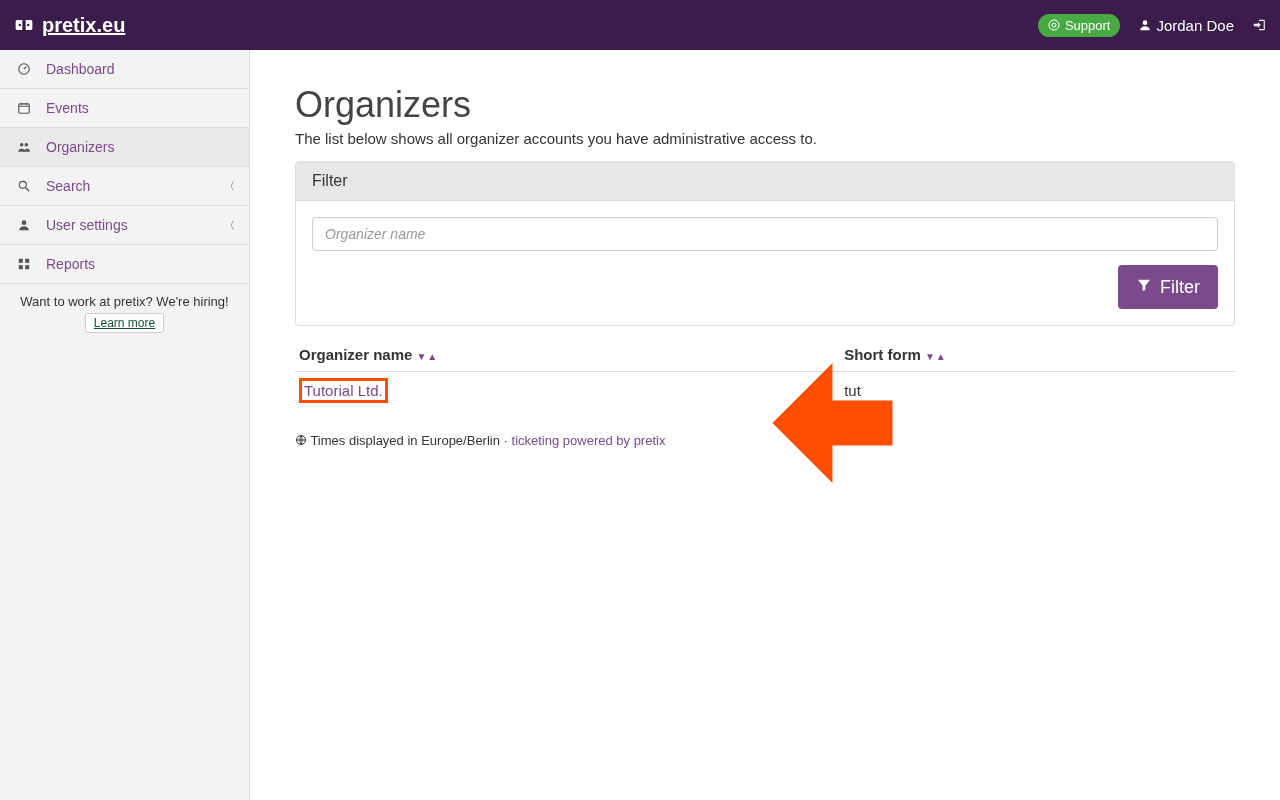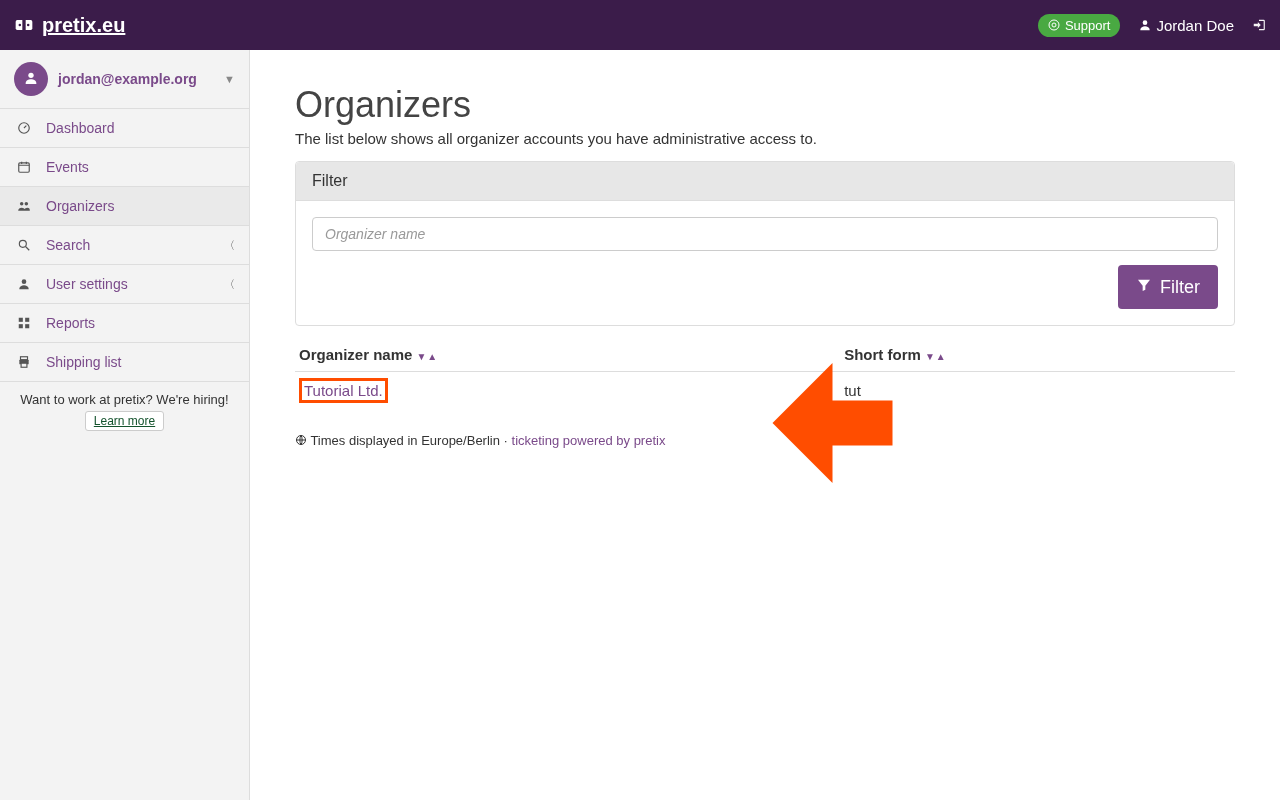--- a/index.html
+++ b/index.html
@@ -200,32 +200,20 @@
           <path d="M10 17l5-5-5-5v3H3v4h7z"></path>
           <path d="M20 3h-8v2h8v14h-8v2h8a2 2 0 0 0 2-2V5a2 2 0 0 0-2-2z"></path>
         </svg>
     </span>
   </div>
 </div>
 
 <div class="wrap">
 
   <aside class="sidebar">
-    <div class="sb-header">
-      <span class="avatar">
-        <span class="icon16" style="color:#fff">
-          <svg viewBox="0 0 24 24">
-              <circle cx="12" cy="8" r="4"></circle>
-              <path d="M4 20c0-4 4-6 8-6s8 2 8 6v1H4z"></path>
-            </svg>
-        </span>
-      </span>
-      <span class="sb-email">jordan@example.org</span>
-      <span class="sb-caret">▼</span>
-    </div>
     <ul class="sb-nav" id="sb-nav">
         <li class="sb-item">
           <span class="sb-icon icon14">
             <svg viewBox="0 0 24 24">
               <circle cx="12" cy="12" r="9" fill="none" stroke="currentColor" stroke-width="2"></circle>
               <path d="M12 12 L16 8" stroke="currentColor" stroke-width="2"></path>
             </svg>
           </span>
           <span>Dashboard</span>
         </li>
@@ -271,30 +259,20 @@
         <li class="sb-item">
           <span class="sb-icon icon14">
             <svg viewBox="0 0 24 24">
               <rect x="3" y="3" width="7" height="7"></rect>
               <rect x="14" y="3" width="7" height="7"></rect>
               <rect x="3" y="14" width="7" height="7"></rect>
               <rect x="14" y="14" width="7" height="7"></rect>
             </svg>
           </span>
           <span>Reports</span>
-        </li>
-        <li class="sb-item">
-          <span class="sb-icon icon14">
-            <svg viewBox="0 0 24 24">
-              <rect x="6" y="3" width="12" height="5" fill="none" stroke="currentColor" stroke-width="2"></rect>
-              <rect x="4" y="8" width="16" height="8" rx="1"></rect>
-              <rect x="7" y="14" width="10" height="7" fill="#f3f3f3" stroke="currentColor" stroke-width="2"></rect>
-            </svg>
-          </span>
-          <span>Shipping list</span>
         </li>
       </ul>
     <div class="sb-footer">
       <div>Want to work at pretix? We're hiring!</div>
       <a href="#" class="learnmore">Learn more</a>
     </div>
   </aside>
 
   <main class="content">
     <h1 class="page-title">Organizers</h1>

